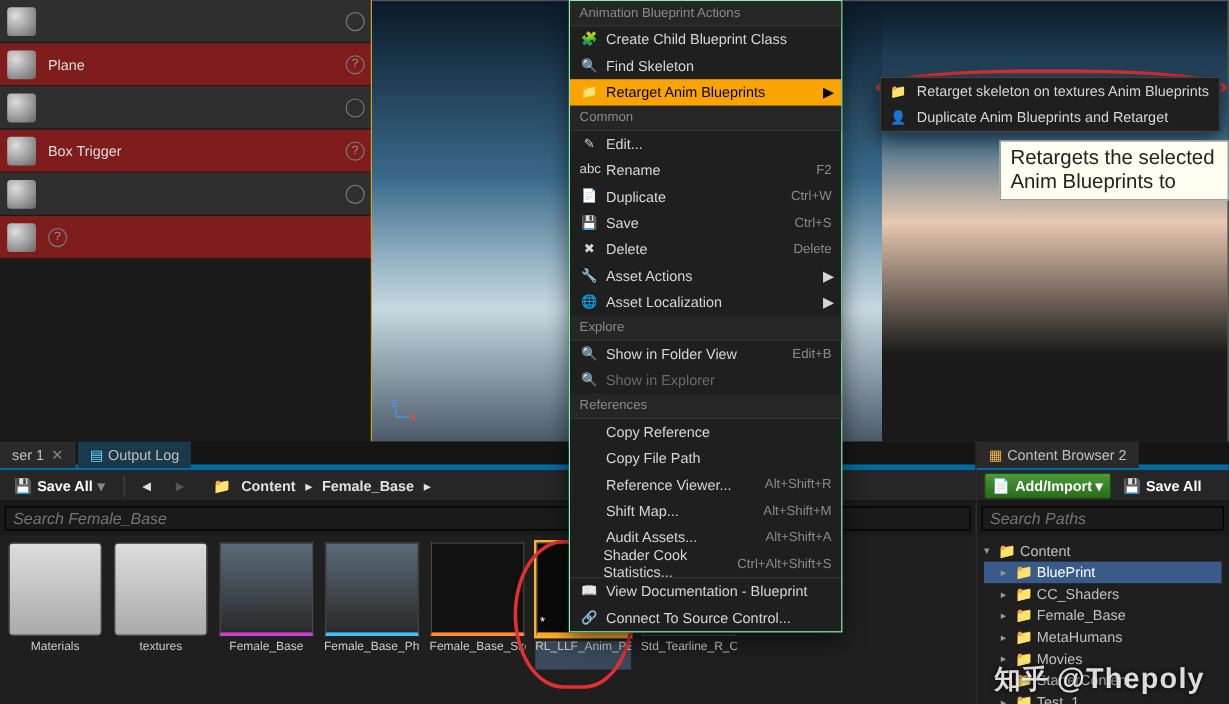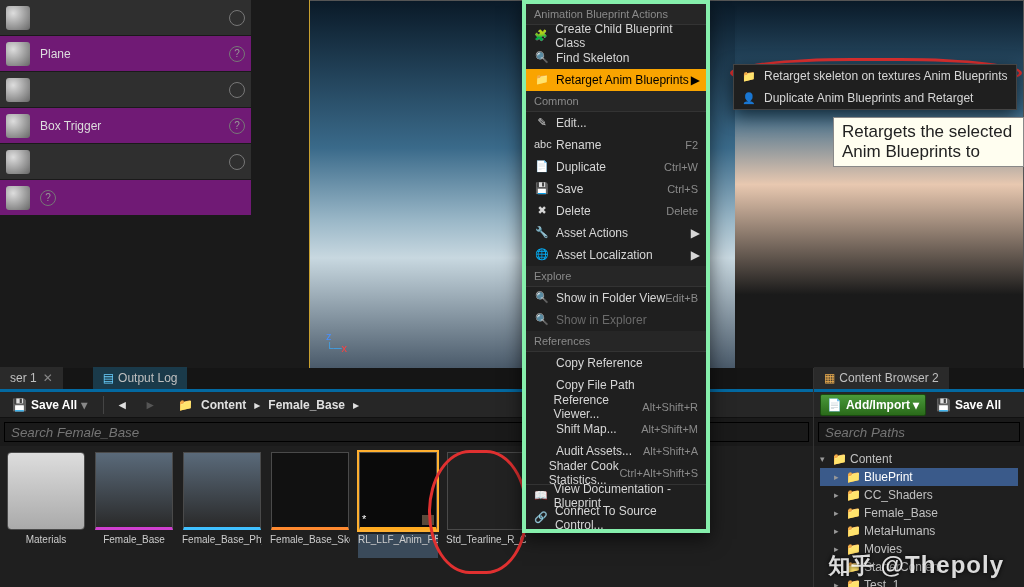--- a/index.html
+++ b/index.html
@@ -1,53 +1,53 @@
 <!DOCTYPE html>
 <html><head>
 <meta charset="utf-8">
 <style>
 * { margin:0; padding:0; box-sizing:border-box; font-family:"Segoe UI",Tahoma,sans-serif; }
 body { width:1024px; height:587px; background:#1a1a1a; color:#c0c0c0; font-size:12px; overflow:hidden; position:relative; }
 
 
-.outliner { position:absolute; left:0; top:0; width:251px; background:#701a75; }
+.outliner { position:absolute; left:0; top:0; width:310px; background:#7f1d1d; }
 .outliner-row { display:flex; align-items:center; height:36px; padding:0 6px; border-bottom:1px solid #1a1a1a; }
 .outliner-row:nth-child(odd){ background:#2f2f2f; }
 .outliner-row .thumb { width:24px; height:24px; background:radial-gradient(circle at 30% 30%,#ddd,#666); border-radius:3px; margin-right:10px; }
 .outliner-row .name { flex:1; color:#ddd; }
 .outliner-row .q { width:16px; height:16px; border-radius:50%; border:1px solid #777; color:#999; text-align:center; line-height:14px; font-size:10px; }
 
 
 .viewport { position:absolute; left:310px; top:0; right:0; height:368px; background:linear-gradient(#0a1a28 0%,#3a6a8a 40%,#9bb8c8 60%,#c8d8e0 70%,#4a5a6a 100%); border-top:1px solid #555; border-right:1px solid #555; }
 .viewport.right-vp { left:735px; background:linear-gradient(#0a1a28,#3a6a8a 30%,#e8c8b0 50%,#1a1a1a 80%); }
 .vp-gizmo { position:absolute; left:16px; bottom:14px; font-size:11px; color:#3da5f0; }
 .vp-gizmo .x{ color:#ff4040; } .vp-gizmo .z{ color:#4890ff; }
 
 
-.ctx { position:absolute; left:522px; top:0; width:188px; background:#1f1f1f; border:4px solid #86efac; box-shadow:0 6px 18px rgba(0,0,0,.6); font-size:12px; z-index:5; }
+.ctx { position:absolute; left:474px; top:0; width:228px; background:#1f1f1f; border:1px solid #86efac; box-shadow:0 6px 18px rgba(0,0,0,.6); font-size:12px; z-index:5; }
 .ctx-title { padding:4px 8px; color:#8a8a8a; font-size:11px; border-bottom:1px solid #333; background:#262626; }
 .ctx-item { display:flex; align-items:center; height:22px; padding:0 8px; color:#d6d6d6; position:relative; }
 .ctx-item:hover,.ctx-item.hl { background:#f9a400; color:#000; }
 .ctx-item.disabled { color:#6a6a6a; }
 .ctx-item .ico { width:16px; height:14px; margin-right:6px; font-size:11px; display:inline-block; text-align:center; }
 .ctx-item .short { margin-left:auto; color:#8a8a8a; font-size:11px; }
 .ctx-item .arrow { position:absolute; right:6px; color:inherit; }
 
 
 .submenu { position:absolute; left:733px; top:64px; width:284px; background:#1f1f1f; border:1px solid #444; box-shadow:0 6px 18px rgba(0,0,0,.6); z-index:6; }
 .sub-item { display:flex; align-items:center; height:22px; padding:0 8px; color:#d6d6d6; font-size:12px; }
 .sub-item .ico{ width:16px; margin-right:6px; font-size:11px; }
 .red-ring { position:absolute; border:3px solid #e03030; border-radius:50%/60%; pointer-events:none; }
 
 
 .tooltip { position:absolute; left:833px; top:117px; background:#fffef0; color:#222; border:1px solid #888; padding:4px 8px; font-size:17px; z-index:7; }
 
 
 .cb { position:absolute; left:0; top:368px; right:0; bottom:0; background:#1a1a1a; display:flex; flex-direction:column; }
-.cb-tabs { height:24px; background:#151515; display:flex; align-items:flex-end; border-bottom:3px solid #0369a1;gap:28px; }
+.cb-tabs { height:24px; background:#151515; display:flex; align-items:flex-start; border-bottom:5px solid #0369a1; }
 .cb-tabs .tab { padding:0 10px; height:22px; display:flex; align-items:center; background:#2a2a2a; margin-right:2px; color:#c0c0c0; }
 .cb-tabs .tab.output{ background:#1a3a4a; }
 .cb-tabs .tab .x{ margin-left:6px; color:#888; }
 .cb-toolbar { height:26px; background:#262626; display:flex; align-items:center; padding:0 6px; border-bottom:1px solid #111; }
 .cb-btn { display:flex; align-items:center; padding:0 6px; height:22px; margin-right:4px; color:#e0e0e0; }
 .cb-btn.save{ color:#fff; font-weight:bold; }
 .cb-btn.add{ background:linear-gradient(#4a9a3a,#2a6a1a); border:1px solid #1a4a10; color:#fff; border-radius:2px; font-weight:bold; }
 .cb-btn .ico{ margin-right:4px; }
 .breadcrumb { display:flex; align-items:center; margin-left:8px; color:#e0e0e0; }
 .breadcrumb span{ margin:0 4px; }
@@ -273,20 +273,24 @@
       <span>▸</span>
     </div>
   </div>
   <input class="cb-search" placeholder="Search Female_Base" style="">
   <div class="assets" id="assets">
       <div class="asset">
         <div class="thumb folder"></div>
         <div class="label">Materials</div>
       </div>
       <div class="asset">
+        <div class="thumb folder"></div>
+        <div class="label">textures</div>
+      </div>
+      <div class="asset">
         <div class="thumb mesh"></div>
         <div class="label">Female_Base</div>
       </div>
       <div class="asset">
         <div class="thumb phys"></div>
         <div class="label">Female_Base_PhysicsAsset</div>
       </div>
       <div class="asset">
         <div class="thumb skel"></div>
         <div class="label">Female_Base_Skeleton</div>

